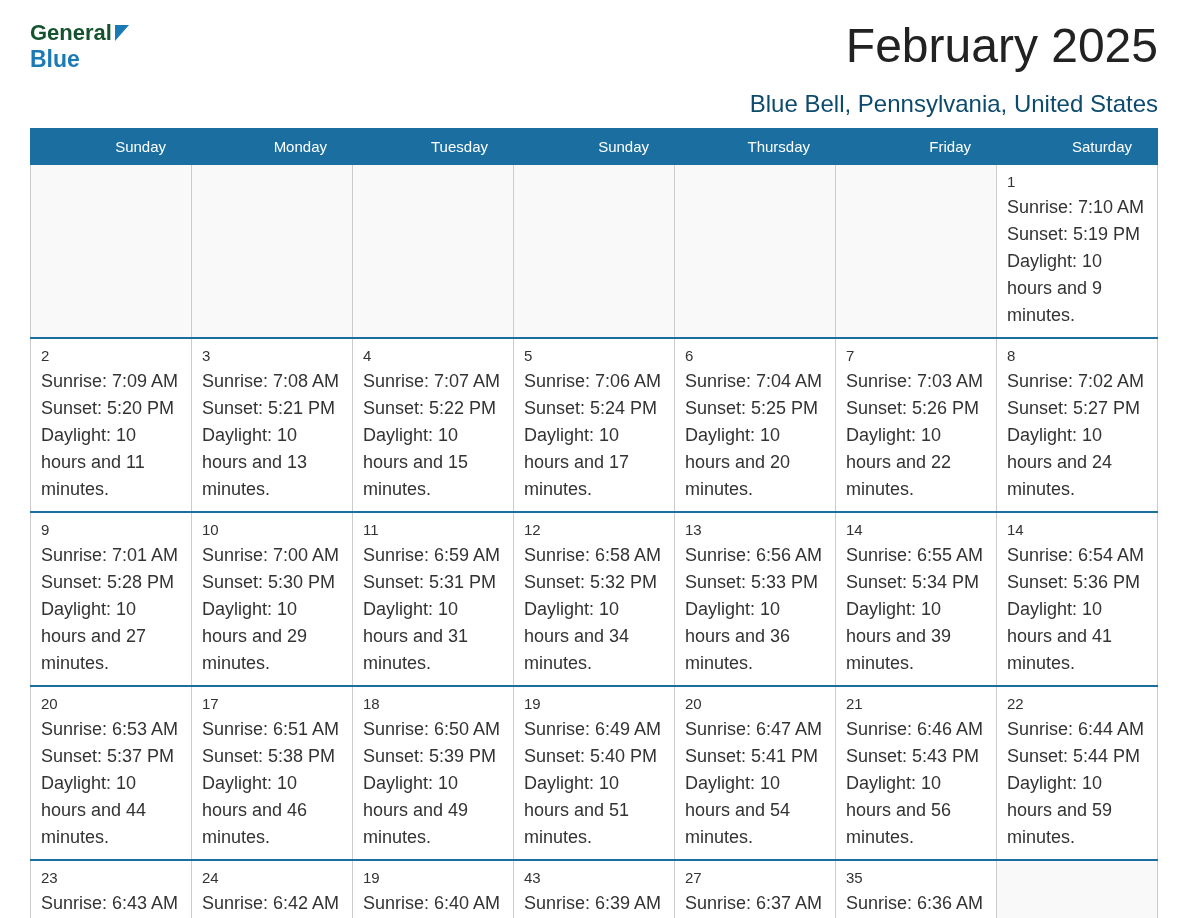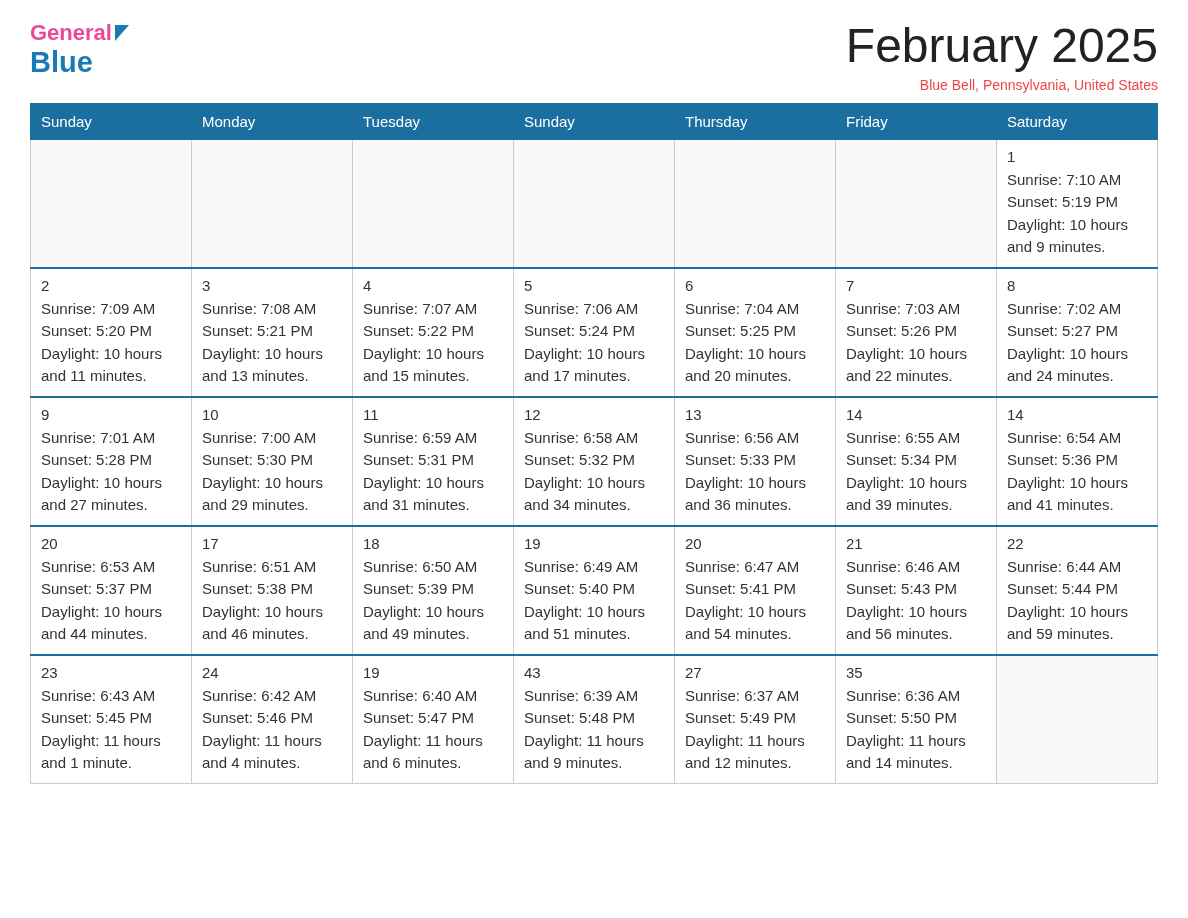--- a/index.html
+++ b/index.html
@@ -19,36 +19,36 @@
     .title-block {
       text-align: right;
     }
     .month-title {
       font-size: 48px;
       font-weight: normal;
       color: #222;
       line-height: 1.1;
     }
     .location {
-      font-size: 14px;
-      color: #ef4444;
-      margin-top: 4px;
+      font-size: 24px;
+      color: #0c4a6e;
+      margin-top: 17px;
     }
     .calendar {
       width: 100%;
       border-collapse: collapse;
       margin-top: 8px;
     }
     .calendar th {
       background-color: #1a6fa0;
       color: #fff;
       font-size: 15px;
       font-weight: normal;
-      padding: 8px 10px;
-      text-align: left;
+      padding: 8px 25px;
+      text-align: right;
       border: 1px solid #1a6fa0;
     }
     .calendar td {
       vertical-align: top;
       padding: 8px 10px;
       border: 1px solid #ccc;
       font-size: 13px;
       color: #333;
       width: calc(100% / 7);
       min-height: 110px;
@@ -56,47 +56,47 @@
     .calendar tr {
       border-top: 2px solid #1a6fa0;
     }
     .day-number {
       font-size: 15px;
       font-weight: normal;
       margin-bottom: 4px;
       display: block;
     }
     .day-info {
-      font-size: 15px;
+      font-size: 18px;
       line-height: 1.5;
       color: #333;
     }
     .empty-cell {
       background: #f9f9f9;
     }
     .logo-container {
       display: flex;
       flex-direction: row;
       align-items: center;
     }
     .logo-text {
       display: flex;
       flex-direction: column;
     }
     .logo-row1 {
       display: flex;
       align-items: center;
       font-size: 22px;
       font-weight: bold;
-      color: #ec4899;
+      color: #14532d;
     }
     .logo-row2 {
       display: flex;
       align-items: center;
-      font-size: 29px;
+      font-size: 23px;
       font-weight: bold;
       color: #1a7ab5;
     }
     .arrow-icon {
       width: 0;
       height: 0;
       border-style: solid;
       border-width: 16px 14px 0 0;
       border-color: #1a7ab5 transparent transparent transparent;
       display: inline-block;

